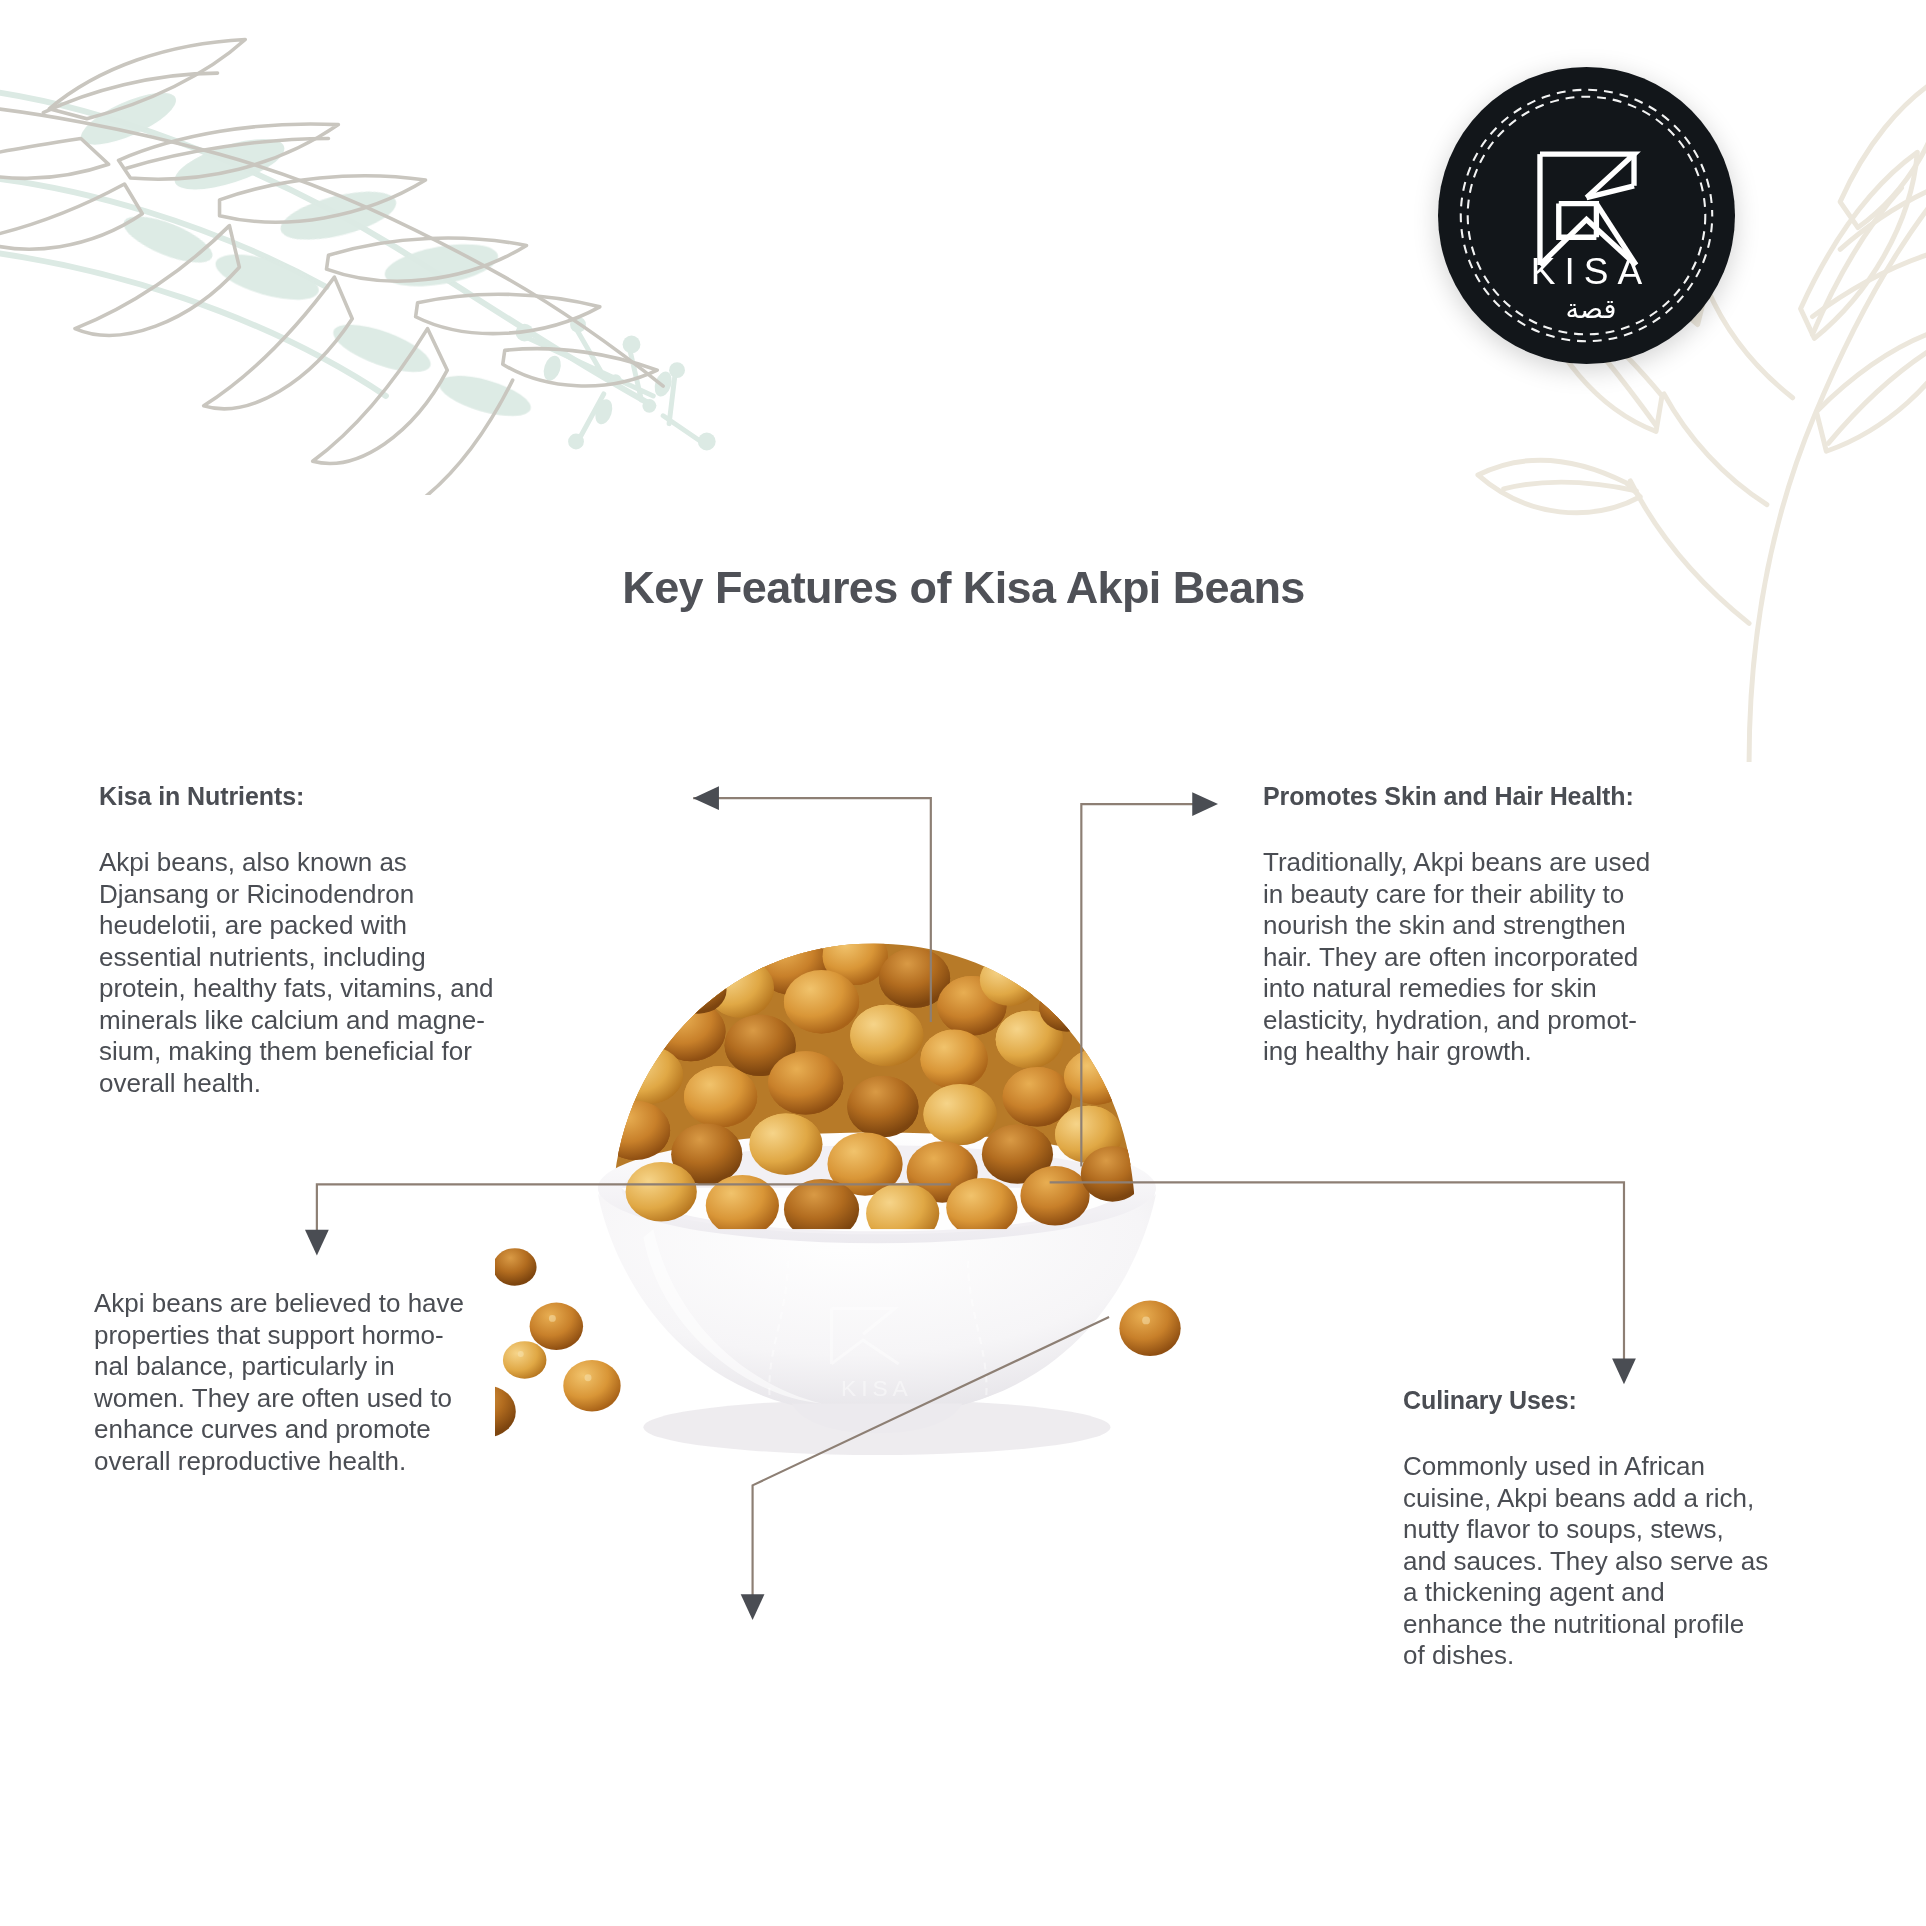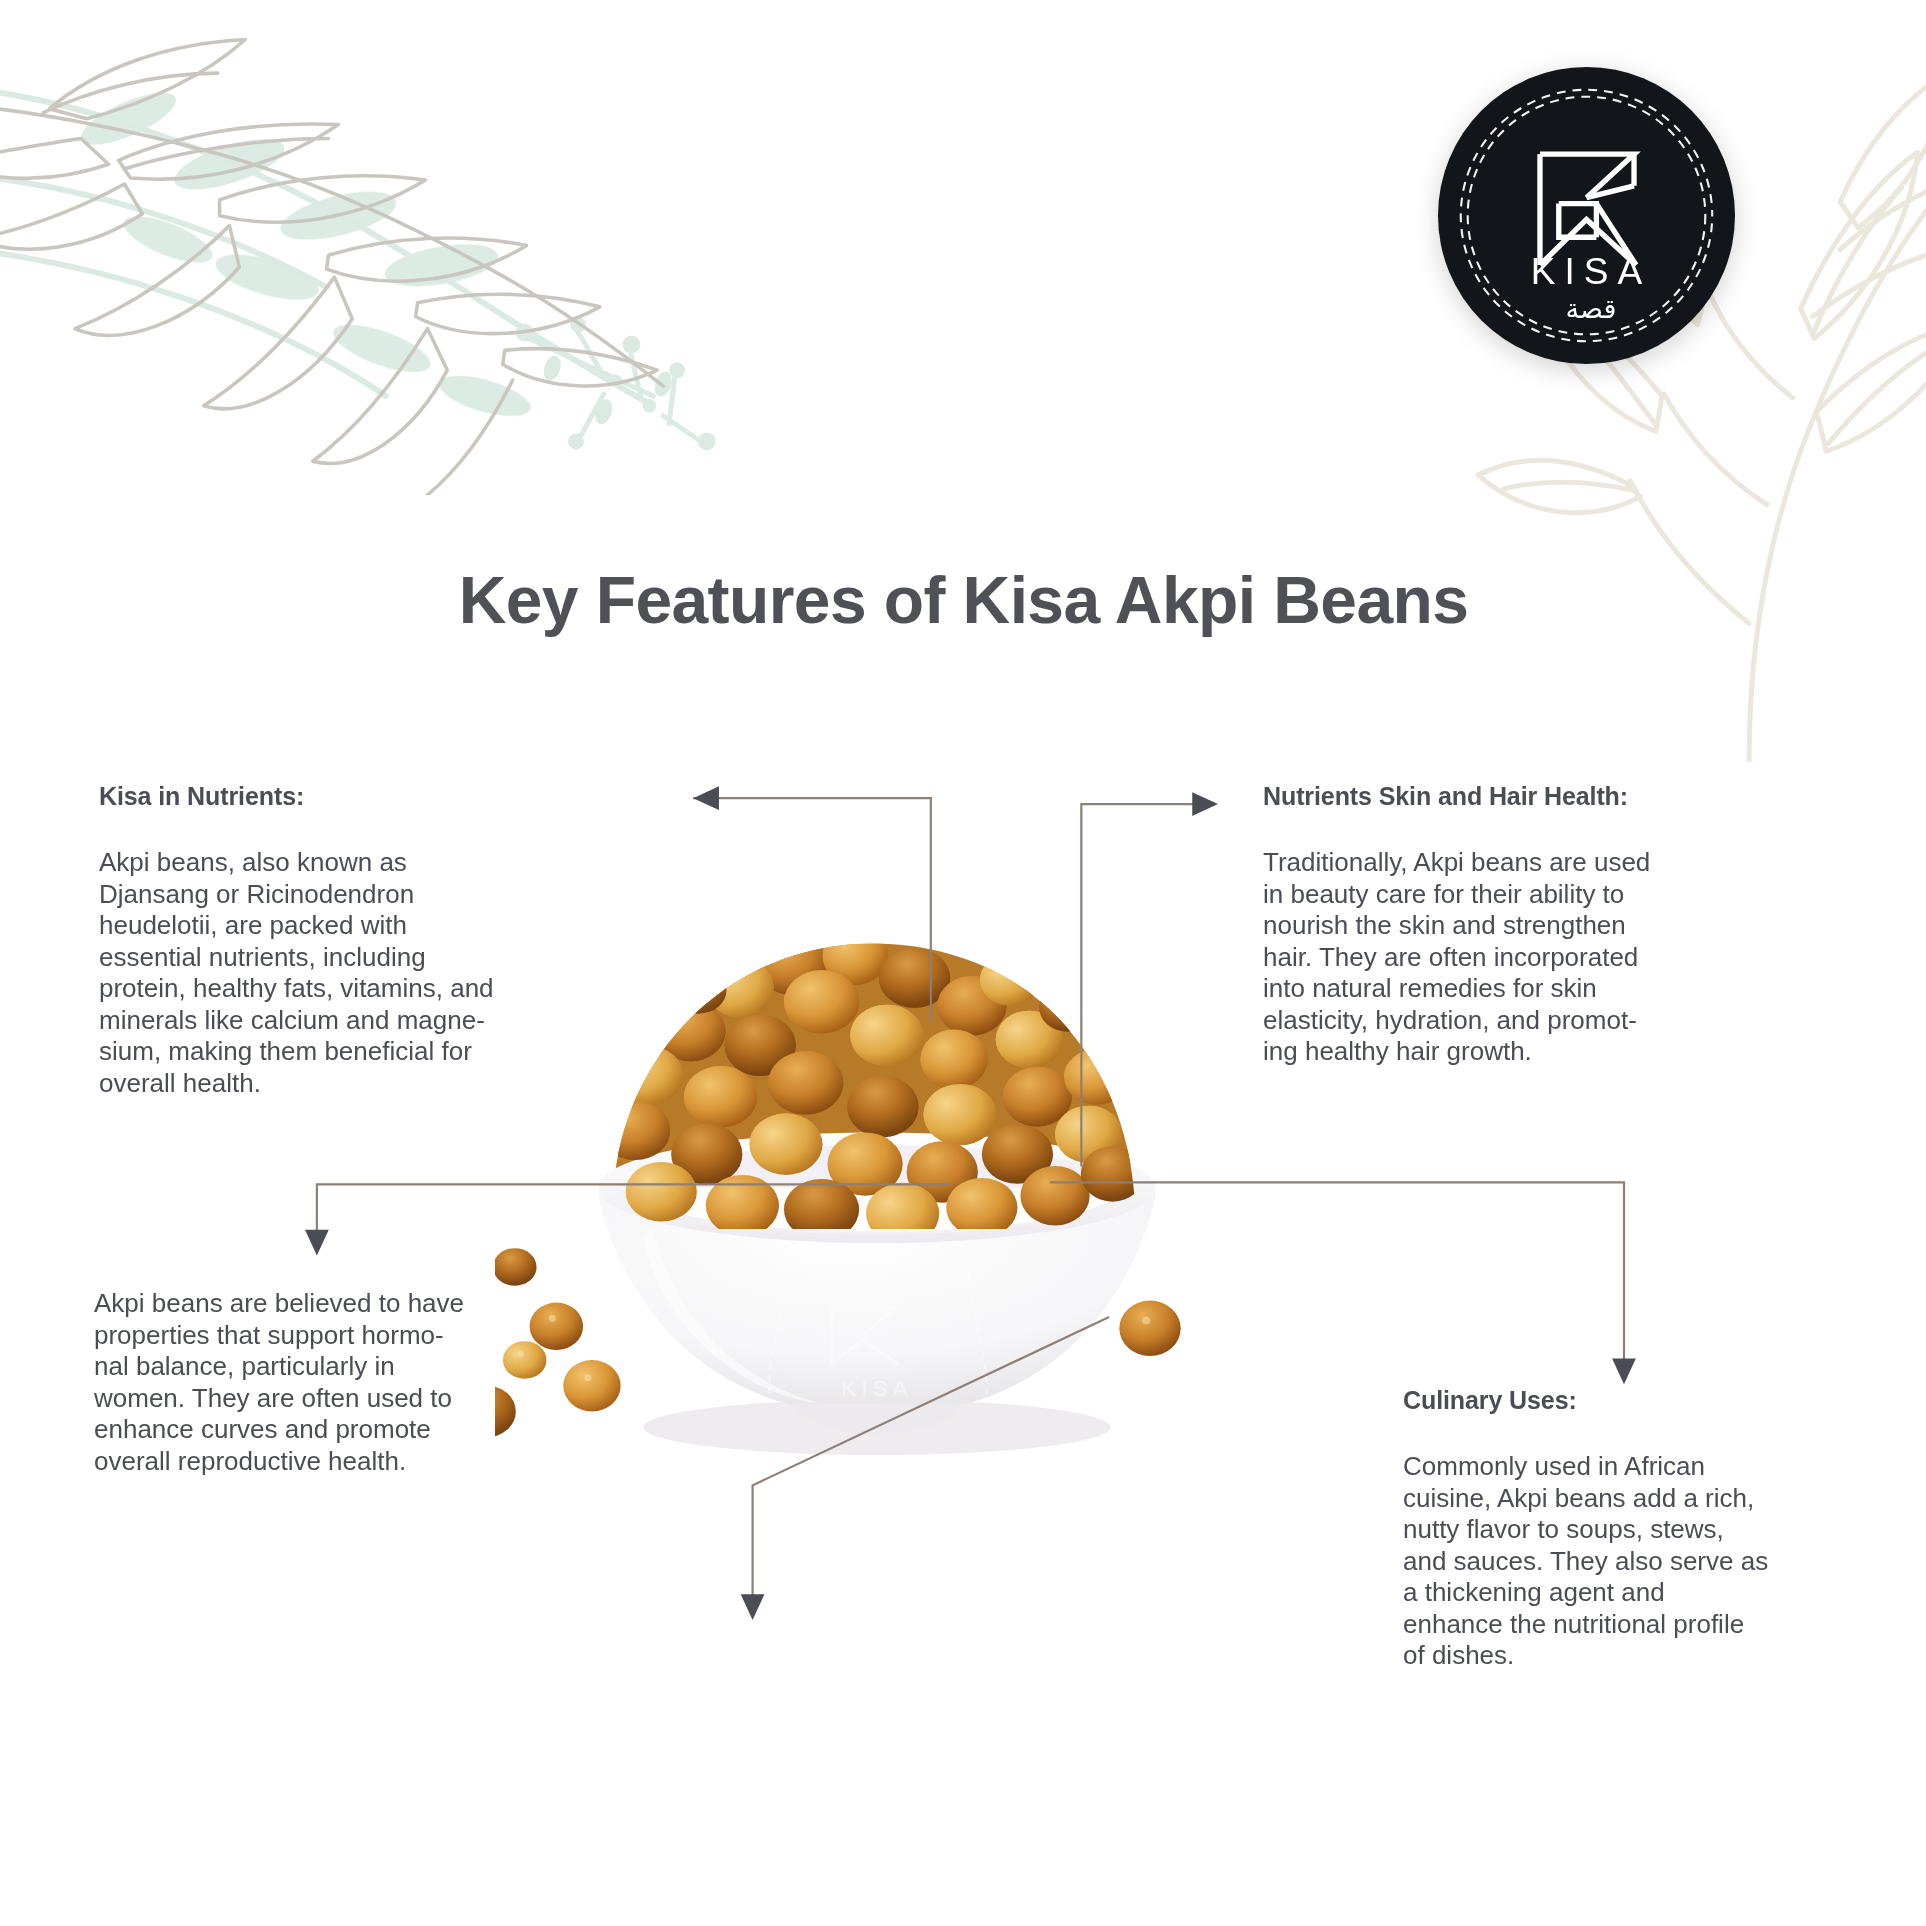--- a/index.html
+++ b/index.html
@@ -66,21 +66,21 @@
     font-size: 27px;
     font-weight: 400;
   }
 
   
   #page-title {
     position: absolute;
     left: 0; right: 0;
     top: 562px;
     text-align: center;
-    font-size: 66px;
+    font-size: 45px;
     font-weight: bold;
     letter-spacing: -0.6px;
     color: #4f5157;
     z-index: 5;
   }
 
   
   #bowl-photo {
     position: absolute;
     left: 495px;
@@ -445,21 +445,21 @@
 Djansang or Ricinodendron
 heudelotii, are packed with
 essential nutrients, including
 protein, healthy fats, vitamins, and
 minerals like calcium and magne-
 sium, making them beneficial for
 overall health.</div>
 </div>
 
 <div class="feature" id="feature-skinhair">
-  <div class="feature-title">Nutrients Skin and Hair Health:</div>
+  <div class="feature-title">Promotes Skin and Hair Health:</div>
   <div class="feature-body">Traditionally, Akpi beans are used
 in beauty care for their ability to
 nourish the skin and strengthen
 hair. They are often incorporated
 into natural remedies for skin
 elasticity, hydration, and promot-
 ing healthy hair growth.</div>
 </div>
 
 <div class="feature" id="feature-hormonal">

